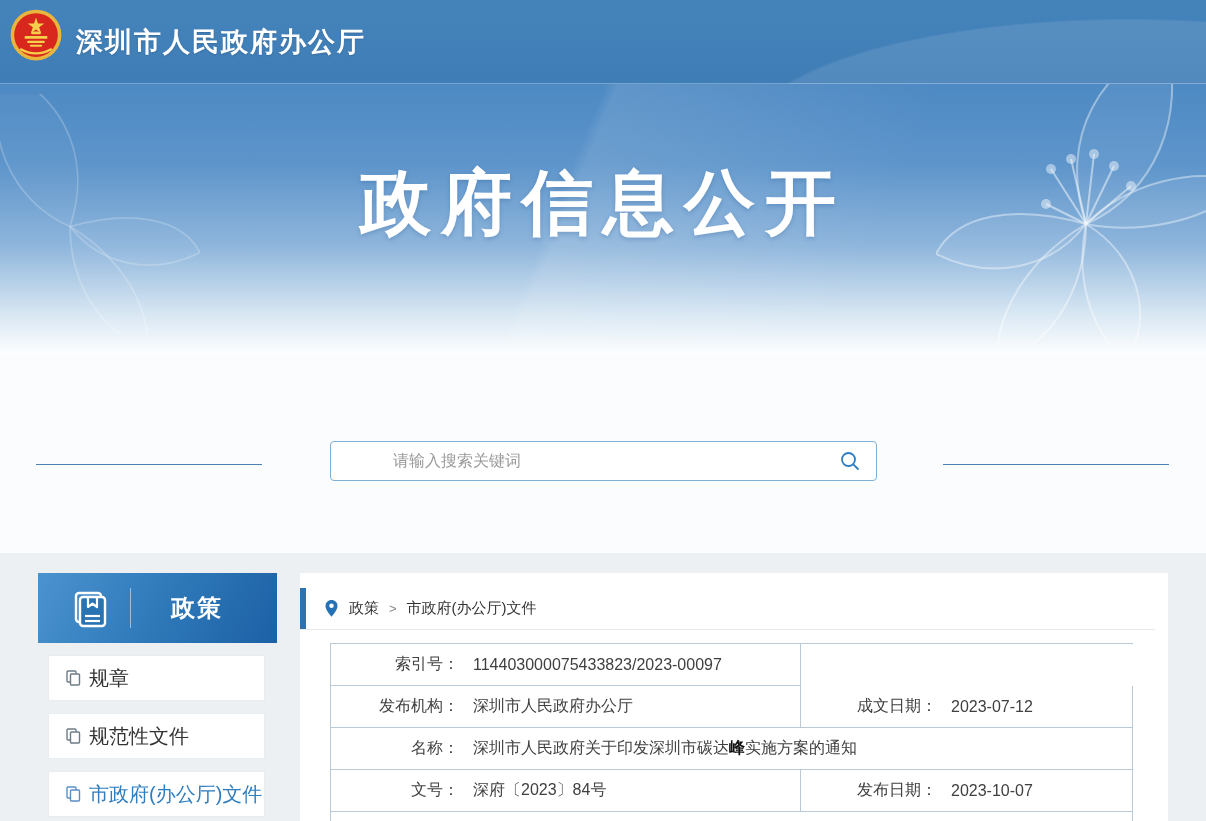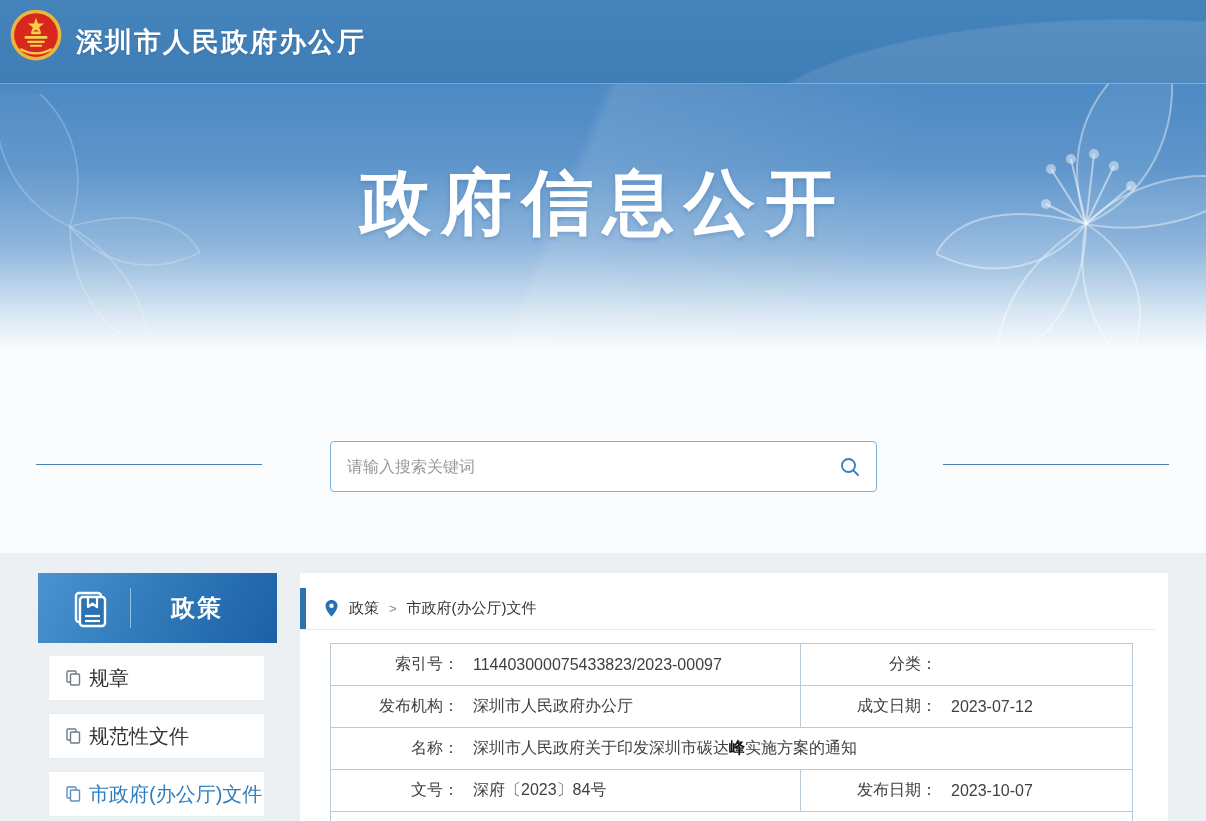--- a/index.html
+++ b/index.html
@@ -32,22 +32,22 @@
     text-shadow:0 2px 4px rgba(30,80,140,.25); }
   .flower { position:absolute; opacity:.9; }
   .flower.right { right:-30px; top:-10px; }
   .flower.left { left:-60px; top:10px; transform:scaleX(-1); opacity:.55; }
 
   
   .search-band { position:absolute; left:0; top:355px; width:1206px; height:198px; background:#fbfcfd; }
   .deco-line { position:absolute; top:109px; height:0; border-top:1px solid #4d82b0; }
   .deco-line.l { left:36px; width:226px; }
   .deco-line.r { left:943px; width:226px; }
-  .search-box { position:absolute; left:330px; top:86px; width:547px; height:51px;
-    background:#fff; border:1px solid #7db0d7; border-radius:4px; display:flex; align-items:center; }
+  .search-box { position:absolute; left:330px; top:86px; width:547px; height:40px;
+    background:#fff; border:1px solid #7db0d7; border-radius:4px; display:flex; align-items:center;padding-left:46px; }
   .search-input { flex:1; height:100%; border:none; outline:none; background:transparent;
     padding:0 16px; font-size:16px; color:#333; font-family:inherit; }
   .search-input::placeholder { color:#9a9a9a; }
   .search-btn { width:52px; height:100%; display:flex; align-items:center; justify-content:center; cursor:pointer; }
 
   
   .content-band { position:absolute; left:0; top:553px; width:1206px; height:268px; background:#edf0f2; }
 
   
   .sidebar { position:absolute; left:38px; top:20px; width:239px; }
@@ -203,24 +203,20 @@
         <span class="crumb-sep">&gt;</span>
         <span class="crumb-txt">市政府(办公厅)文件</span>
       </div>
 
       <div class="itable">
         <div class="irow">
           <div class="icell c1">
             <span class="ilabel">索引号：</span>
             <span class="ivalue">114403000075433823/2023-00097</span>
           </div>
-          <div class="icell c2">
-            <span class="ilabel">分类：</span>
-            <span class="ivalue"></span>
-          </div>
         </div>
         <div class="irow">
           <div class="icell c1">
             <span class="ilabel">发布机构：</span>
             <span class="ivalue">深圳市人民政府办公厅</span>
           </div>
           <div class="icell c2">
             <span class="ilabel">成文日期：</span>
             <span class="ivalue">2023-07-12</span>
           </div>

